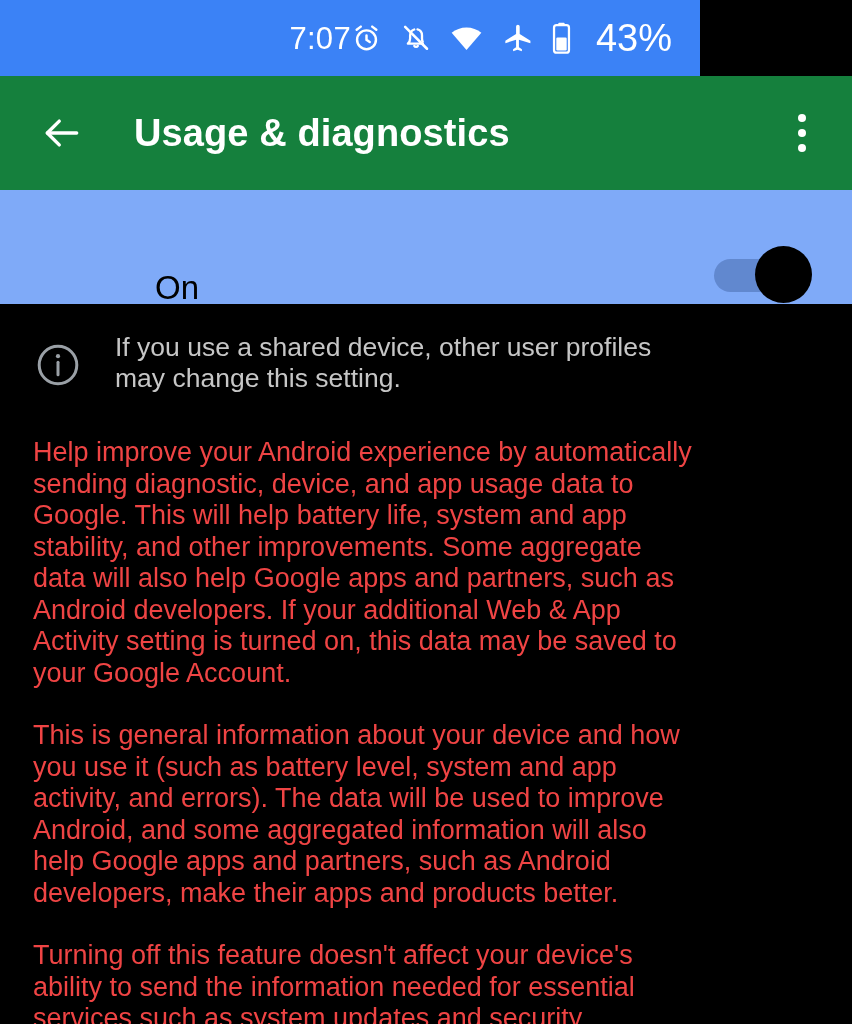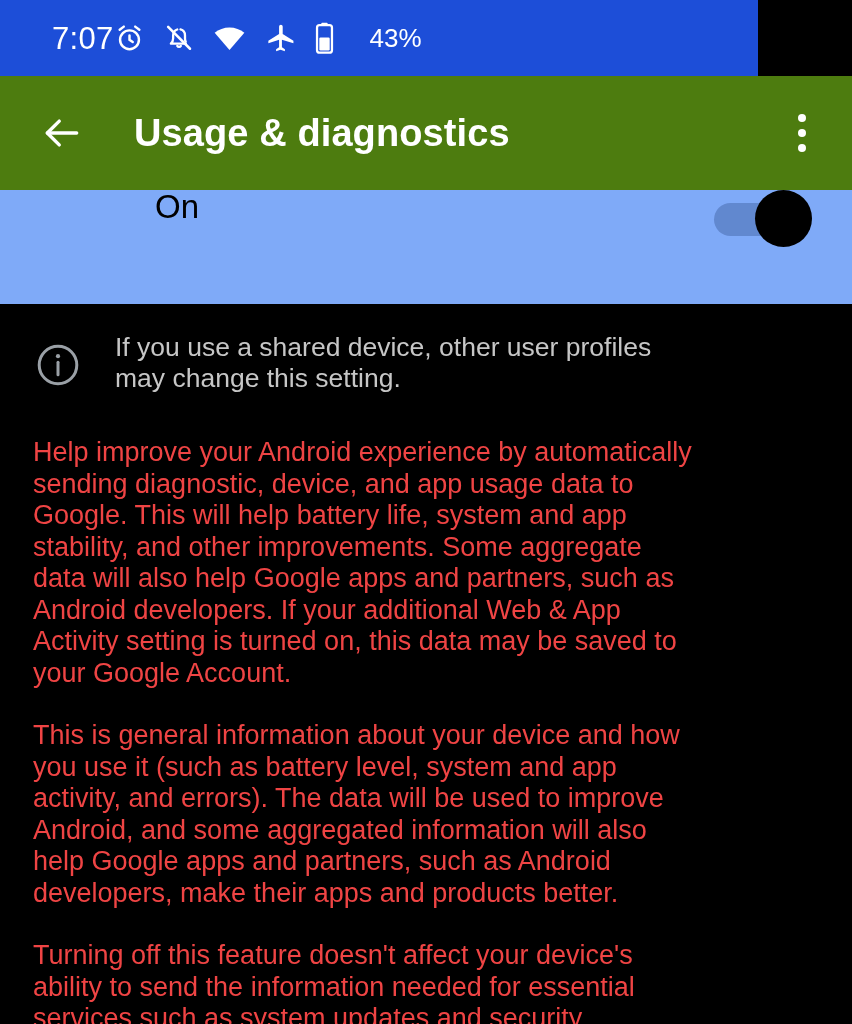--- a/index.html
+++ b/index.html
@@ -19,58 +19,58 @@
     width: 852px;
     height: 1024px;
     background: #000000;
   }
 
   
   .status-bar {
     position: absolute;
     top: 0;
     left: 0;
-    width: 758px;
+    width: 700px;
     height: 76px;
-    background: #1d4ed8;
-    display: flex;
-    align-items: center;
-    justify-content: flex-start;
+    background: #3b82f6;
+    display: flex;
+    align-items: center;
+    justify-content: flex-end;
     box-sizing: border-box;
     padding: 0 28px 0 52px;
   }
   .status-clock {
     color: #ffffff;
     font-size: 31px;
     font-weight: 500;
     letter-spacing: 0.3px;
     line-height: 1;
   }
   .status-icons {
     display: flex;
     align-items: center;
     gap: 19px;
   }
   .status-icons svg { display: block; }
   .battery-pct {
     color: #ffffff;
-    font-size: 26px;
+    font-size: 38px;
     font-weight: 500;
-    margin-left: 17px;
+    margin-left: 6px;
     line-height: 1;
   }
 
   
   .app-bar {
     position: absolute;
     top: 76px;
     left: 0;
     width: 852px;
     height: 114px;
-    background: #4d7c0f;
+    background: #15803d;
     display: flex;
     align-items: center;
     box-sizing: border-box;
     padding: 0 22px 0 34px;
   }
   .back-btn {
     width: 56px;
     height: 56px;
     display: flex;
     align-items: center;
@@ -107,21 +107,21 @@
 
   
   .toggle-banner {
     position: absolute;
     top: 190px;
     left: 0;
     width: 852px;
     height: 114px;
     background: #7faaf8;
     display: flex;
-    align-items: flex-start;
+    align-items: flex-end;
     box-sizing: border-box;
     padding: 0 40px 0 155px;
     cursor: pointer;
   }
   .toggle-label {
     color: #000000;
     font-size: 33px;
     font-weight: 400;
     line-height: 1;
   }

